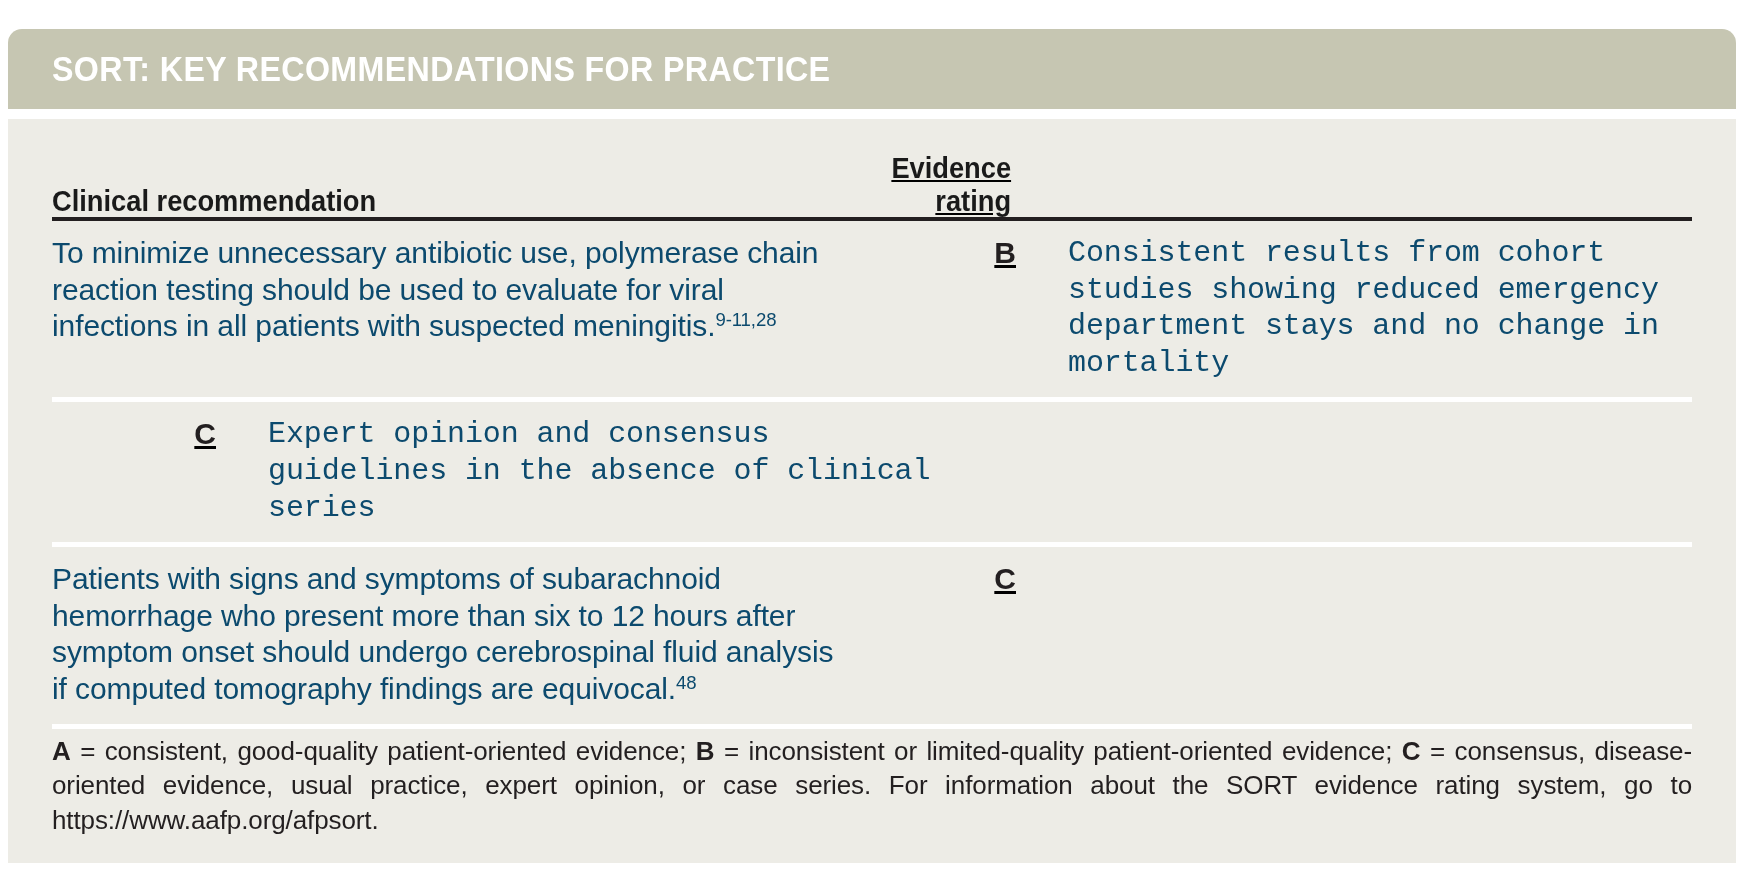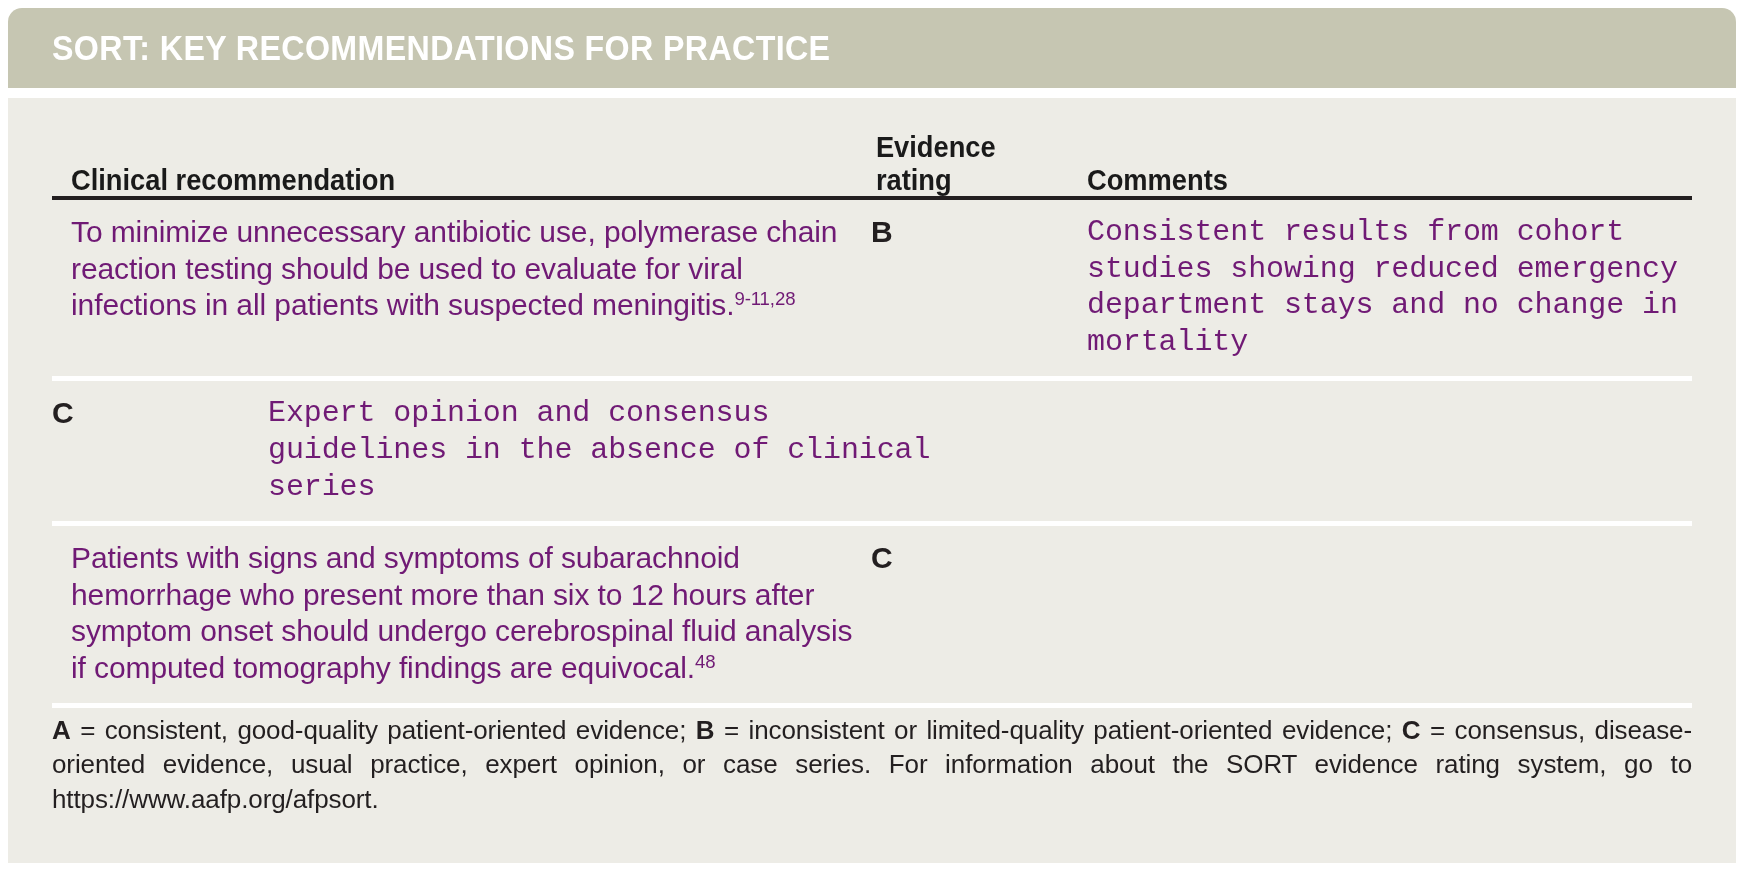--- a/index.html
+++ b/index.html
@@ -29,20 +29,21 @@
   
   .table-header {
     background: #c6c6b2;
     border-radius: 14px 14px 0 0;
     height: 80px;
     display: flex;
     align-items: center;
     padding: 0 0 0 44px;
     box-sizing: border-box;
     flex: none;
+    margin-top: 21px;
   }
   .table-title {
     color: #ffffff;
     font-family: "Liberation Sans Narrow", "Liberation Sans", sans-serif;
     font-size: 35px;
     font-weight: bold;
     letter-spacing: 0.4px;
     text-transform: uppercase;
     transform: scaleX(0.92);
     transform-origin: left center;
@@ -63,22 +64,22 @@
     box-sizing: border-box;
     display: flex;
     flex-direction: column;
   }
 
   
   .row {
     display: flex;
     align-items: flex-start;
   }
-  .col-rec     { width: 800px; flex: none; box-sizing: border-box; margin-left: 19px; }
-  .col-rating  { width: 164px; flex: none; box-sizing: border-box; text-align: left; }
+  .col-rec     { width: 800px; flex: none; box-sizing: border-box; }
+  .col-rating  { width: 164px; flex: none; box-sizing: border-box; text-align: right; text-decoration: underline; }
   .col-comment { flex: 1 1 auto; box-sizing: border-box; padding-left: 52px; }
 
   
   .head-row {
     padding-top: 22px;
     align-items: flex-end;
     height: 98px;
     box-sizing: border-box;
   }
   .col-head {
@@ -107,21 +108,21 @@
     flex: none;
   }
 
   
   .data-row {
     padding: 14px 0 16px 0;
   }
   .cell-text {
     font-size: 30px;
     line-height: 1.22;
-    color: #701a75;
+    color: #0c4a6e;
     font-family: "Liberation Sans", sans-serif;
     letter-spacing: -0.1px;
   }
   .col-rec .cell-text  { max-width: 790px; }
   .col-comment .cell-text { max-width: 680px; font-family: Liberation Mono, monospace; }
   .rating-letter {
     font-size: 30px;
     font-weight: bold;
     color: #231f20;
     font-family: "Liberation Sans", sans-serif;
@@ -161,23 +162,20 @@
   <div class="table-body">
 
     <div class="row head-row">
       <div class="col-rec">
         <div class="col-head">Clinical recommendation</div>
       </div>
       <div class="col-rating">
         <div class="col-head">Evidence
 rating</div>
       </div>
-      <div class="col-comment">
-        <div class="col-head">Comments</div>
-      </div>
     </div>
 
     <div class="rule-thick"></div>
 
     <div class="row data-row">
       <div class="col-rec">
         <div class="cell-text">
           <span>To minimize unnecessary antibiotic use, polymerase chain reaction testing should be used to evaluate for viral infections in all patients with suspected meningitis.</span><sup>9-11,28</sup>
         </div>
       </div>

